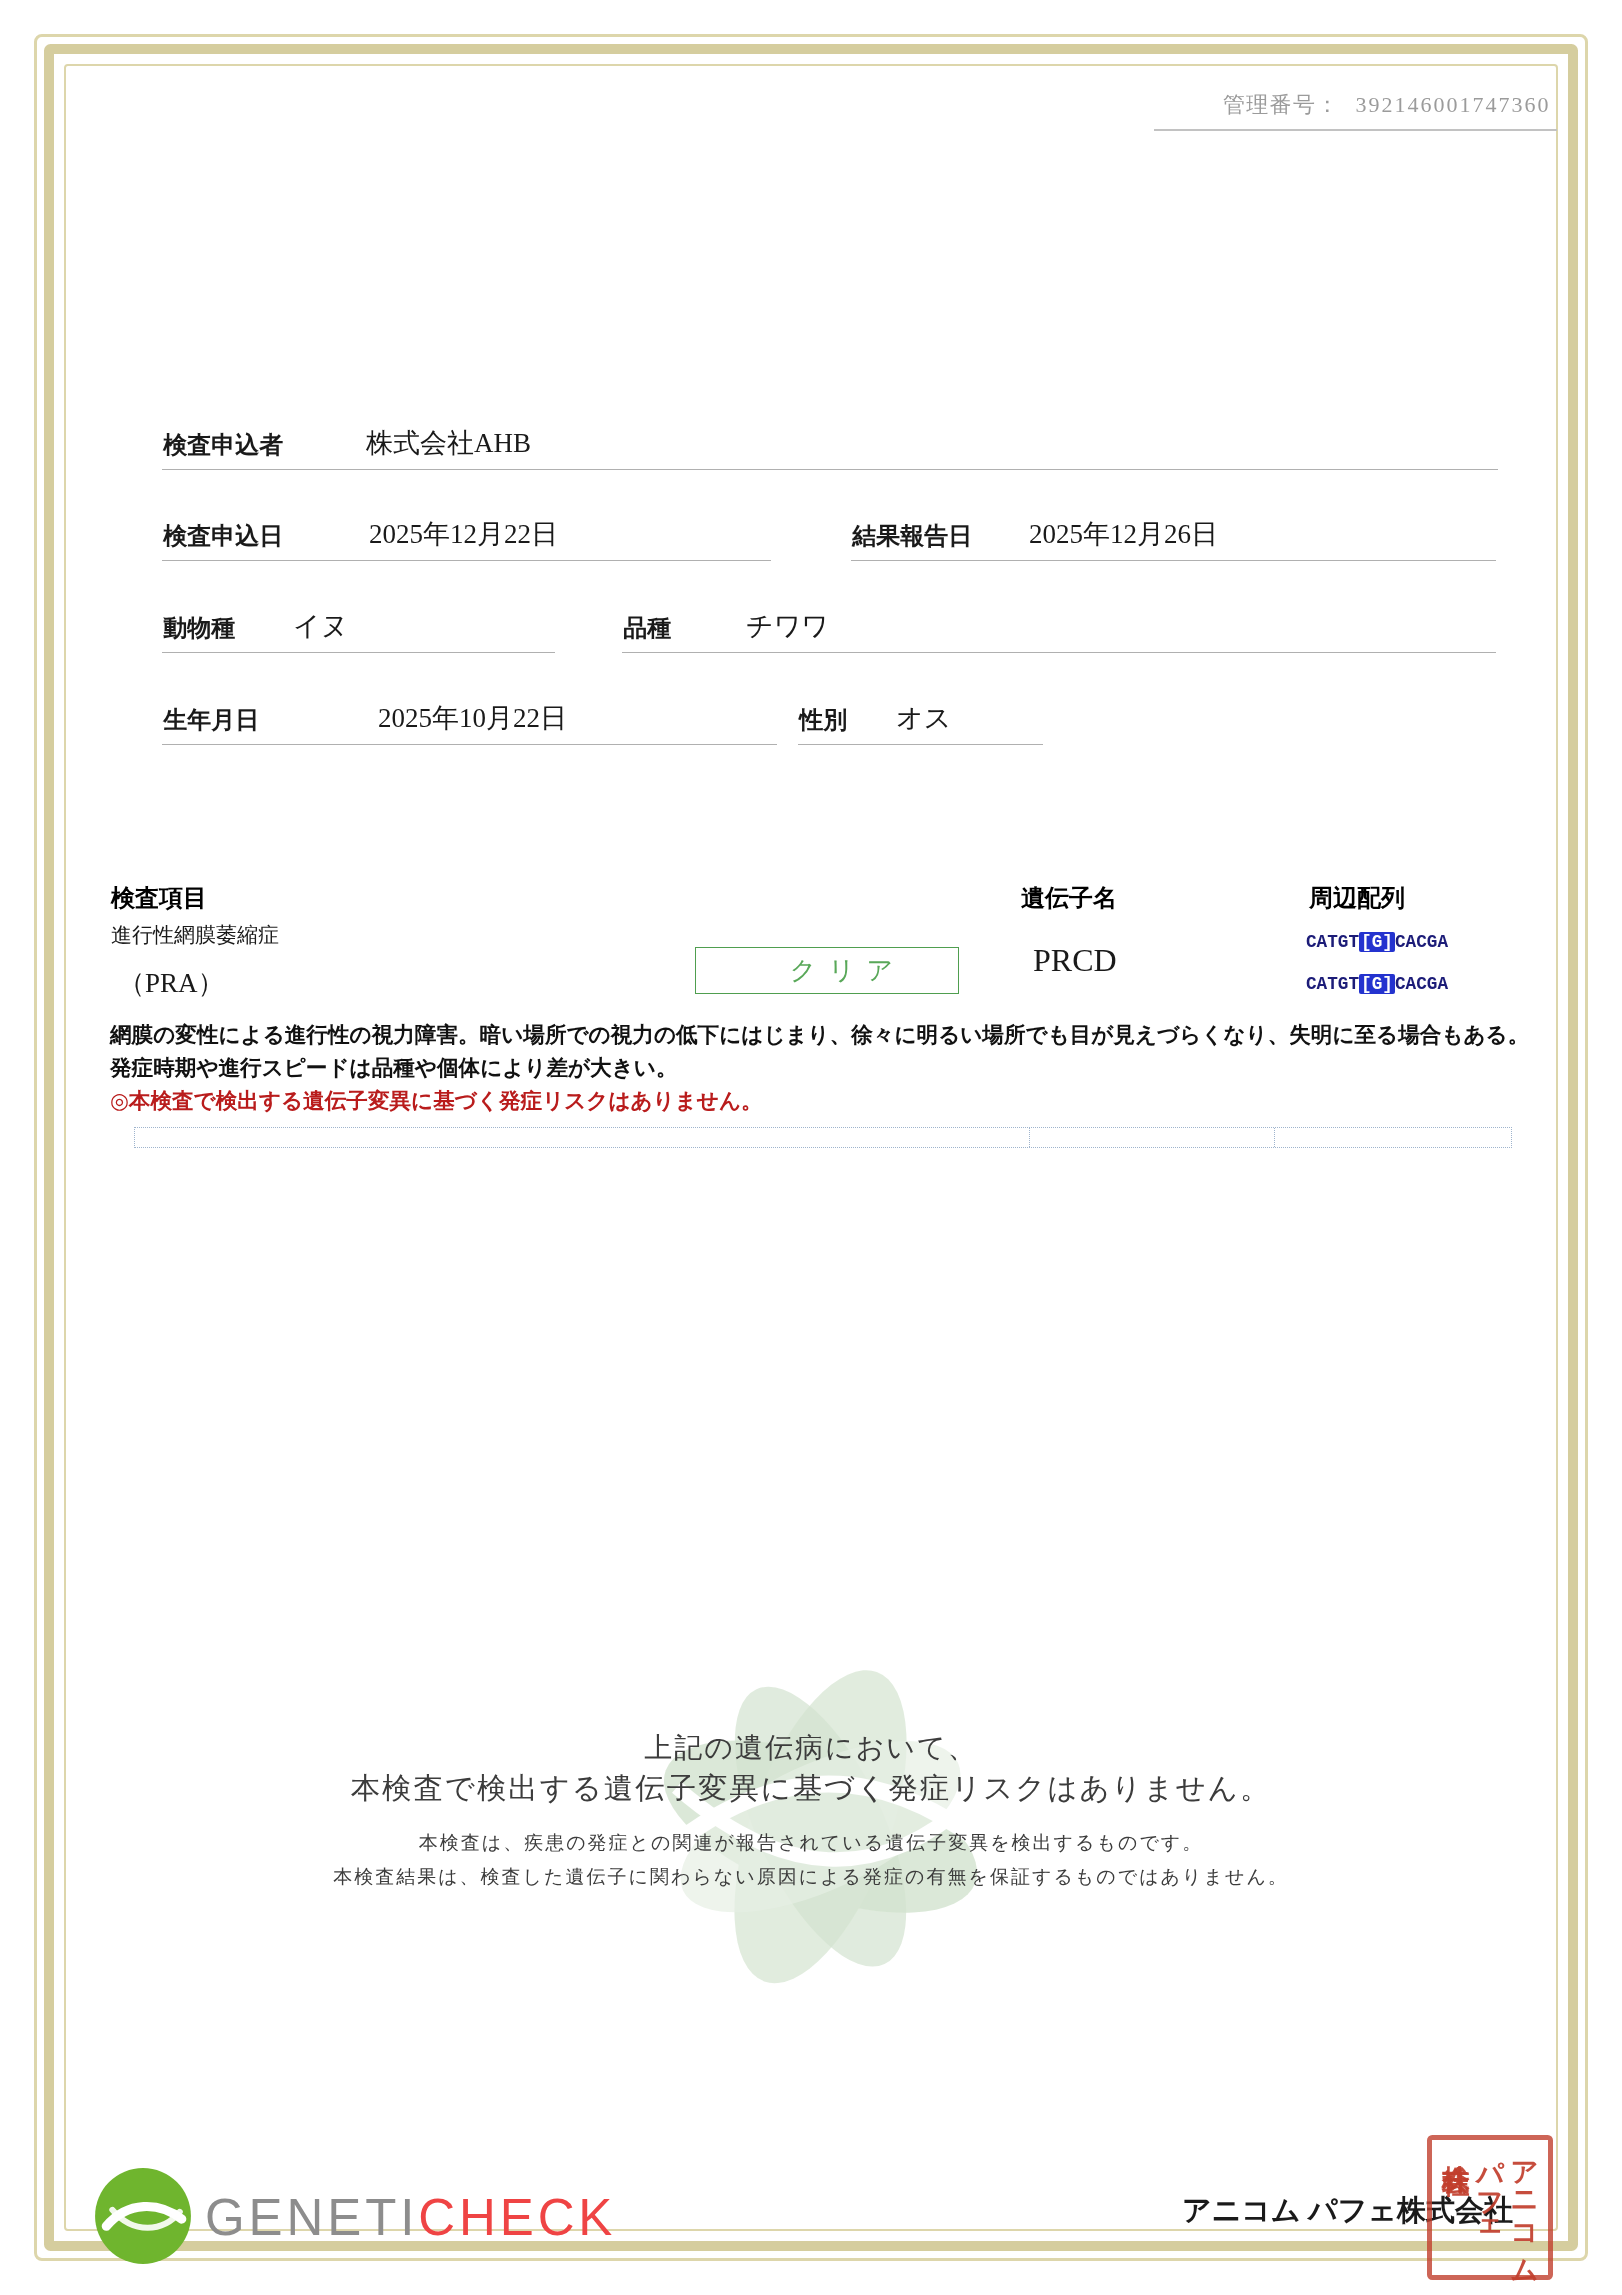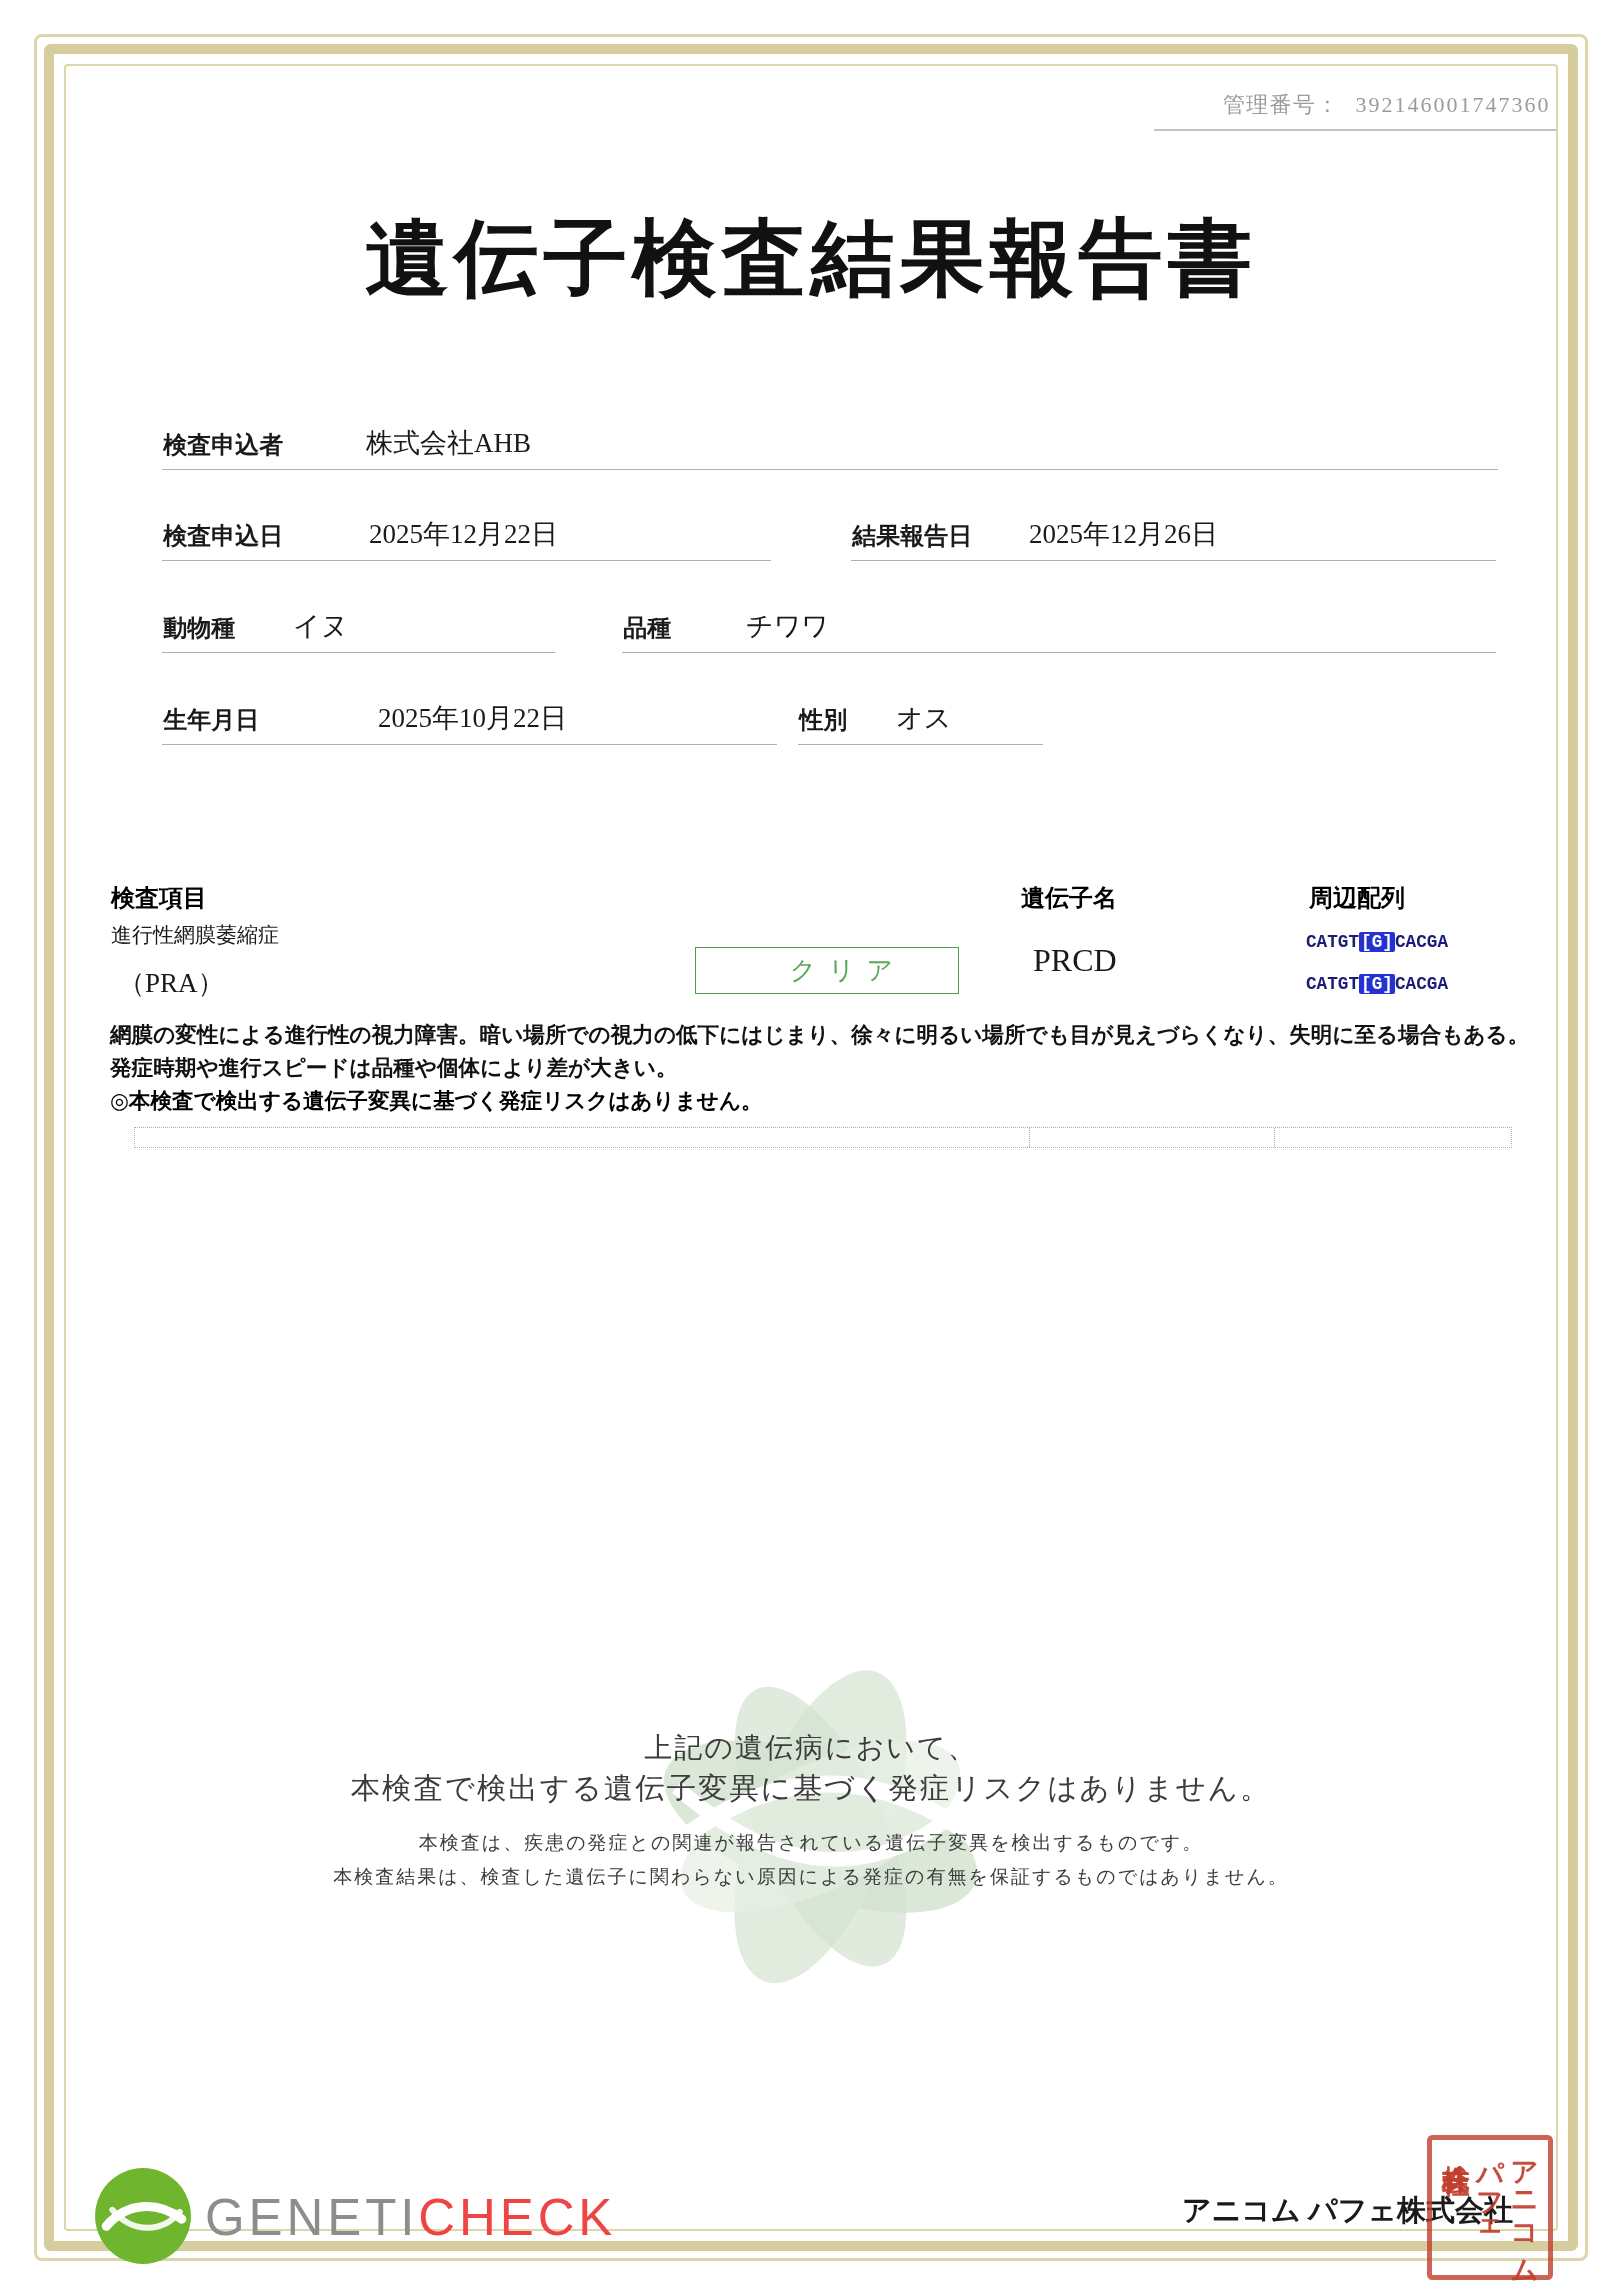--- a/index.html
+++ b/index.html
@@ -57,21 +57,21 @@
     font-family:"Liberation Mono","DejaVu Sans Mono",monospace;
     font-size:17.7px;font-weight:bold;color:#1c1c78;white-space:nowrap;
   }
   .seq .var{background:#2433cf;color:#ffffff;padding:0 2px;border-radius:2px;}
 
   .desc{
     position:absolute;left:110px;top:1018px;width:1433px;
     font-family:"Liberation Sans","DejaVu Sans",sans-serif;
     font-weight:bold;font-size:21.6px;line-height:33px;color:#111;
   }
-  .desc .green{color:#000000;}
+  .desc .green{color:#b91c1c;}
 
   .dotrow{position:absolute;left:134px;top:1127px;width:1378px;height:21px;border:1.3px dotted #9fb4cd;box-sizing:border-box;}
   .dotrow .v{position:absolute;top:0;bottom:0;width:0;border-left:1.3px dotted #9fb4cd;}
 
   .watermark{position:absolute;left:640px;top:1662px;width:361px;height:330px;}
 
   .sumline{position:absolute;left:0;right:0;text-align:center;
     font-family:"Liberation Sans","DejaVu Sans",sans-serif;color:#3c3c3c;letter-spacing:2px;}
   .sum1{top:1729px;font-size:28px;}
   .sum2{top:1769px;font-size:29.4px;}
@@ -109,21 +109,20 @@
 <div class="page">
 
   <div class="frame frame-a"></div>
   <div class="frame frame-b"></div>
   <div class="frame frame-c"></div>
 
   <div class="mgmt">
     <span>管理番号：</span><span class="num">392146001747360</span>
   </div>
 
-  <h1 class="title">遺伝子検査結果報告書</h1>
 
   <div class="fieldseg" style="left:162px;top:419px;width:1336px;">
     <span class="lab">検査申込者</span>
     <span class="val" style="left:204px;">株式会社AHB</span>
   </div>
 
   <div class="fieldseg" style="left:162px;top:510px;width:609px;">
     <span class="lab">検査申込日</span>
     <span class="val" style="left:207px;">2025年12月22日</span>
   </div>

